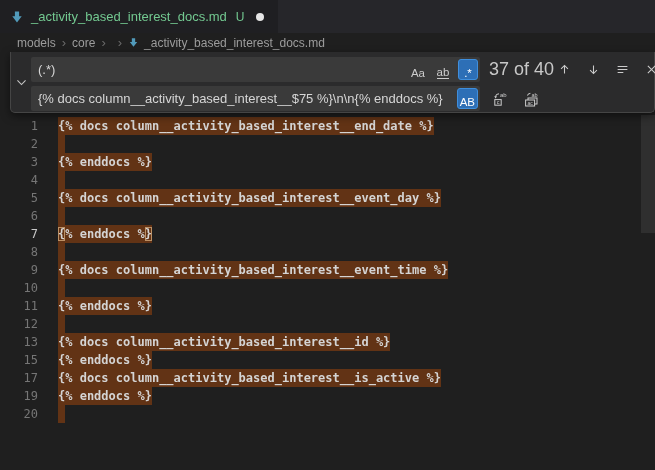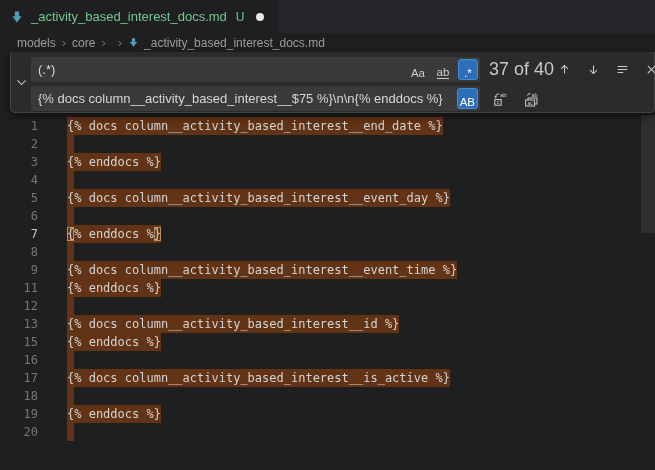--- a/index.html
+++ b/index.html
@@ -38,22 +38,22 @@
 
   
   .editor-lines { position:absolute; top:117px; left:0; right:0; }
   .line { display:flex; height:18px; line-height:18px; }
   .ln {
     flex:none; width:38px; text-align:right;
     font-family:"DejaVu Sans Mono", monospace; font-size:12px; color:#767676;
   }
   .ln.active { color:#c8c8c8; }
   .lc {
-    margin-left:29px; font-family:"DejaVu Sans Mono", monospace;
-    font-size:12px; color:#d4d4d4; white-space:pre;
+    margin-left:20px; font-family:"DejaVu Sans Mono", monospace;
+    font-size:12px; color:#d4d4d4; white-space:pre;font-weight:bold;
   }
   .hl { background:#623315; display:inline-block; height:18px; }
   .hl-empty { width:7px; }
   .bb { outline:1px solid rgba(219,176,128,0.75); outline-offset:-1px; }
 
   .scrollbar-slider {
     position:absolute; top:115px; right:0; width:14px; height:118px;
     background:rgba(130,130,130,0.16);
   }
 
@@ -161,46 +161,42 @@
     </div>
     <div class="line">
       <div class="ln">8</div>
       <div class="lc"><span class="hl hl-empty"></span></div>
     </div>
     <div class="line">
       <div class="ln">9</div>
       <div class="lc"><span class="hl">{% docs column__activity_based_interest__event_time %}</span></div>
     </div>
     <div class="line">
+      <div class="ln">10</div>
+      <div class="lc"><span class="hl hl-empty"></span></div>
+    </div>
+    <div class="line">
       <div class="ln">11</div>
       <div class="lc"><span class="hl">{% enddocs %}</span></div>
     </div>
     <div class="line">
       <div class="ln">12</div>
       <div class="lc"><span class="hl hl-empty"></span></div>
     </div>
     <div class="line">
       <div class="ln">13</div>
       <div class="lc"><span class="hl">{% docs column__activity_based_interest__id %}</span></div>
     </div>
     <div class="line">
       <div class="ln">15</div>
       <div class="lc"><span class="hl">{% enddocs %}</span></div>
     </div>
     <div class="line">
-      <div class="ln">16</div>
-      <div class="lc"><span class="hl hl-empty"></span></div>
-    </div>
-    <div class="line">
       <div class="ln">17</div>
       <div class="lc"><span class="hl">{% docs column__activity_based_interest__is_active %}</span></div>
-    </div>
-    <div class="line">
-      <div class="ln">18</div>
-      <div class="lc"><span class="hl hl-empty"></span></div>
     </div>
     <div class="line">
       <div class="ln">19</div>
       <div class="lc"><span class="hl">{% enddocs %}</span></div>
     </div>
     <div class="line">
       <div class="ln">20</div>
       <div class="lc"><span class="hl hl-empty"></span></div>
     </div>
   </div>

